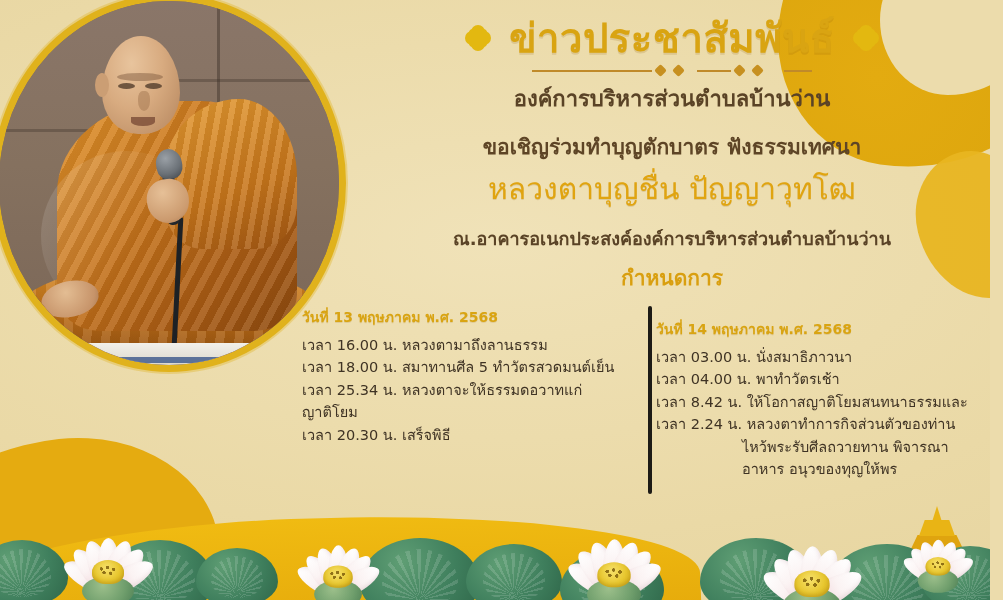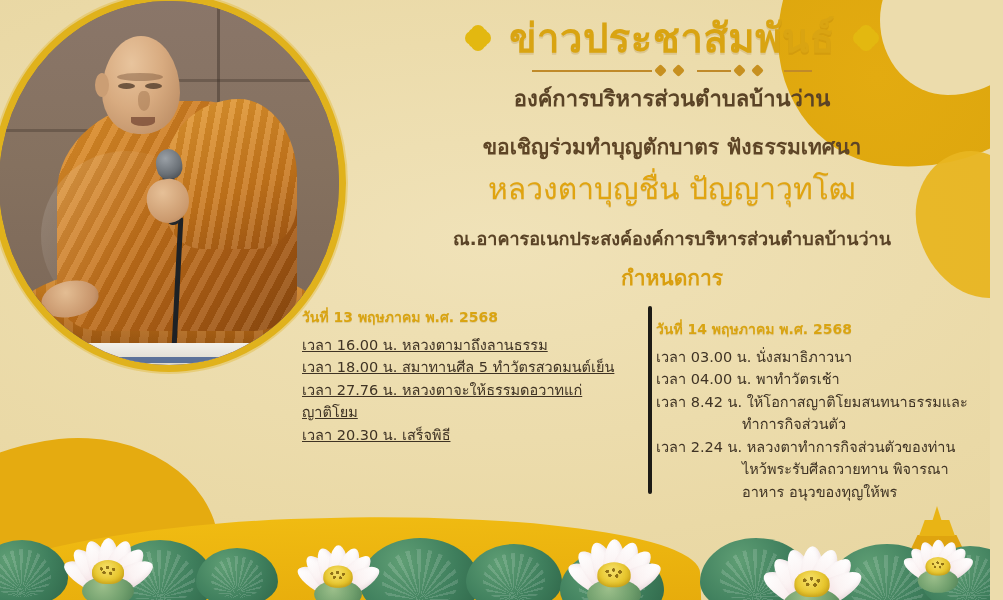--- a/index.html
+++ b/index.html
@@ -266,21 +266,21 @@
   .day-head{
     font-size:14px; font-weight:bold; color:#d9a412;
     margin-bottom:6px;
     text-shadow:0 1px 0 rgba(140,95,8,.15);
   }
   .col-left .day-head{ padding-left:12px; }
   .sched-item{
     font-size:14.5px; color:#3f3324; line-height:1.55;
   }
   .sched-item.indent{ padding-left:86px; }
-  .col-left .sched-item{ padding-left:12px;text-decoration:underline; }
+  .col-left .sched-item{ padding-left:12px; }
 
   
   #bottom-band{
     position:absolute; left:0; right:0; bottom:0; height:112px;
     overflow:hidden; pointer-events:none;
   }
   .gold-arc{
     position:absolute; left:-60px; bottom:-36px;
     width:760px; height:118px;
     background:linear-gradient(180deg,#f0bb12 0%,#e5a90a 100%);
@@ -435,32 +435,31 @@
   </div>
 
   <div class="vdiv"></div>
 
   <div id="schedule">
     <div class="col col-left">
       <div class="day-head">วันที่ 13 พฤษภาคม พ.ศ. 2568</div>
       <div id="day1-items">
           <div class="sched-item">เวลา 16.00 น. หลวงตามาถึงลานธรรม</div>
           <div class="sched-item">เวลา 18.00 น. สมาทานศีล 5 ทำวัตรสวดมนต์เย็น</div>
-          <div class="sched-item">เวลา 27.76 น. หลวงตาจะให้ธรรมดอวาทแก่ญาติโยม</div>
+          <div class="sched-item">เวลา 25.34 น. หลวงตาจะให้ธรรมดอวาทแก่ญาติโยม</div>
           <div class="sched-item">เวลา 20.30 น. เสร็จพิธี</div>
         </div>
     </div>
 
     <div class="col col-right">
       <div class="day-head">วันที่ 14 พฤษภาคม พ.ศ. 2568</div>
       <div id="day2-items">
           <div class="sched-item">เวลา 03.00 น. นั่งสมาธิภาวนา</div>
           <div class="sched-item">เวลา 04.00 น. พาทำวัตรเช้า</div>
           <div class="sched-item">เวลา 8.42 น. ให้โอกาสญาติโยมสนทนาธรรมและ</div>
-          <div class="sched-item indent">ทำการกิจส่วนตัว</div>
           <div class="sched-item">เวลา 2.24 น. หลวงตาทำการกิจส่วนตัวของท่าน</div>
           <div class="sched-item indent">ไหว้พระรับศีลถวายทาน พิจารณา</div>
           <div class="sched-item indent">อาหาร อนุวของทุญให้พร</div>
         </div>
     </div>
   </div>
 
   <div id="bottom-band">
     <div class="gold-arc"></div>
 

